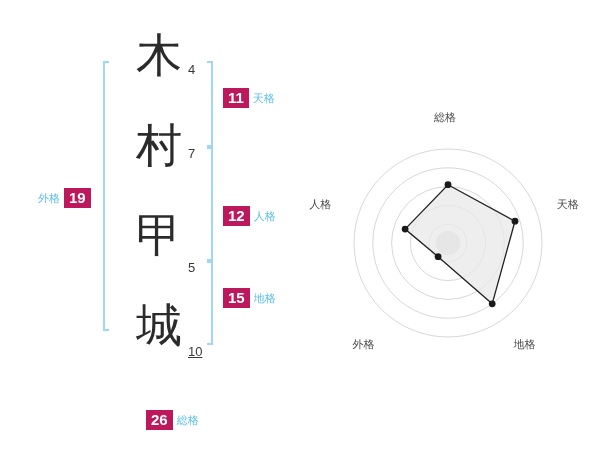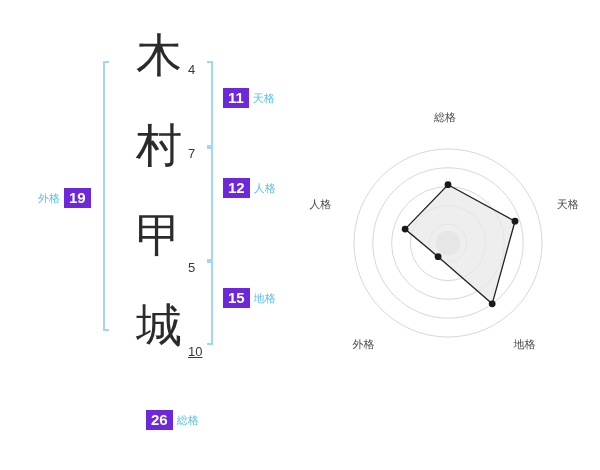--- a/index.html
+++ b/index.html
@@ -54,41 +54,41 @@
   .sn-4 { left: 188px; top: 344px; text-decoration: underline; }
 
   
   .chip {
     position: absolute;
     display: flex;
     align-items: center;
     gap: 4px;
   }
   .chip .val {
-    background: #6d28d9;
+    background: #be185d;
     color: #ffffff;
     font-size: 15px;
     font-weight: bold;
     padding: 2px 5px 3px 5px;
     line-height: 1;
     min-width: 14px;
     text-align: center;
     font-family: "Liberation Sans", sans-serif;
   }
   .chip .lbl {
     color: #5bc0ea;
     font-size: 11px;
     font-family: "DejaVu Sans", sans-serif;
     white-space: nowrap;
   }
   .chip.left-label { flex-direction: row; }
   .chip.left-label .lbl { order: -1; }
 
   .chip-tenkaku { left: 223px; top: 88px; }
-  .chip-jinkaku { left: 223px; top: 178px; }
+  .chip-jinkaku { left: 223px; top: 206px; }
   .chip-chikaku { left: 223px; top: 288px; justify-content: flex-end; }
   .chip-gaikaku { left: 38px;  top: 188px; }
   .chip-soukaku { left: 146px; top: 410px; }
 
   .brackets { position: absolute; left: 0; top: 0; }
 
   
   .radar-panel {
     position: absolute;
     left: 300px;

